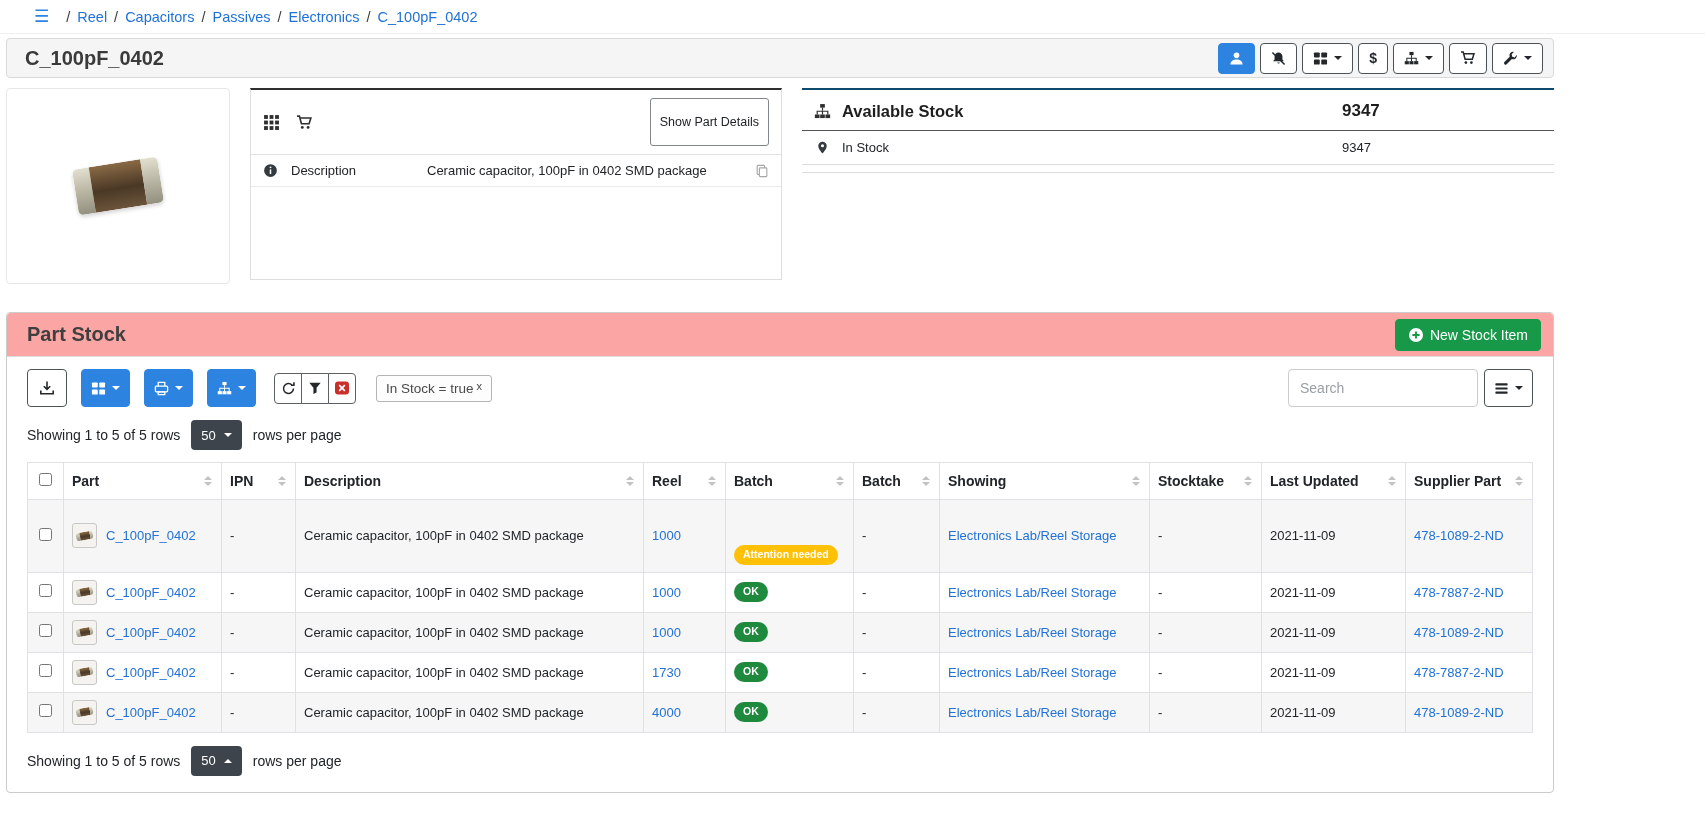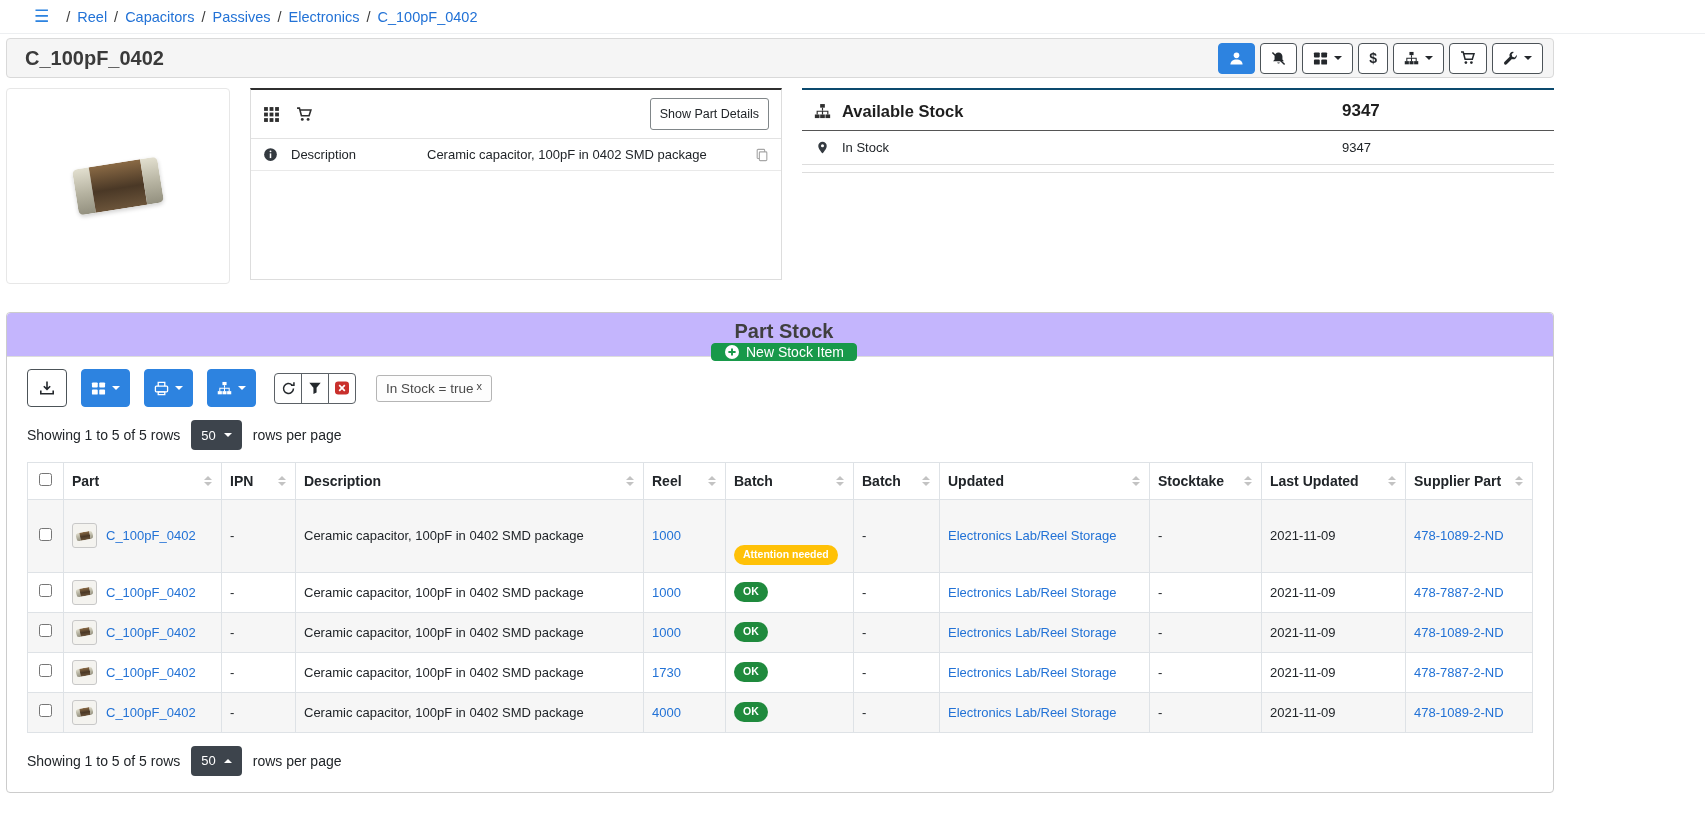--- a/index.html
+++ b/index.html
@@ -35,36 +35,36 @@
   .cap i{display:block;}
   .cap .end{background:linear-gradient(180deg,#e2dfcf 0%,#b5b2a0 55%,#93907f 100%);}
   .cap .mid{flex:1;background:linear-gradient(180deg,#8a6a45 0%,#4a3826 55%,#6b543a 100%);}
   .cap-large{width:86px;height:46px;transform:rotate(-9deg);border-radius:5px;box-shadow:0 2px 4px rgba(0,0,0,.18);}
   .cap-large .end{width:17px;}
   .cap-small{width:17px;height:8px;transform:rotate(-10deg);}
   .cap-small .end{width:3.5px;}
 
   .part-details-card{width:532px;border:1px solid #ddd;border-top:2px solid #2f2f2f;height:192px;background:#fff;}
   .card-toolbar{display:flex;align-items:center;gap:16px;padding:8px 12px;border-bottom:1px solid #e2e2e2;color:#2f2f2f;}
-  .show-details-btn{margin-left:auto;border:1px solid #808689;border-radius:3px;background:#fff;font-size:12.5px;padding:8px 9px;color:#212529;cursor:pointer;font-family:inherit;}
+  .show-details-btn{margin-left:auto;border:1px solid #808689;border-radius:3px;background:#fff;font-size:12.5px;padding:16px 9px;color:#212529;cursor:pointer;font-family:inherit;}
   .detail-row{display:flex;align-items:center;padding:8px 12px;border-bottom:1px solid #e9e9e9;font-size:13px;}
   .detail-label{margin-left:13px;width:136px;color:#212529;}
   .detail-value{flex:1;color:#212529;}
   .copy-icon{cursor:pointer;opacity:.75;}
 
   .stock-card{flex:1;border-top:2px solid #0c4a6e;background:#fff;align-self:flex-start;}
   .stock-card-header{display:flex;align-items:center;gap:11px;padding:11px 12px 9px 12px;border-bottom:1px solid #555;font-size:16.5px;font-weight:700;color:#1e1e1e;}
   .stock-total{margin-left:auto;width:200px;font-size:17px;font-weight:700;}
   .stock-card-row{display:flex;align-items:center;gap:13px;padding:9px 12px 9px 14px;border-bottom:1px solid #ddd;font-size:13px;}
   .stock-value{margin-left:auto;width:200px;font-weight:400;}
   .stock-card-footerline{border-bottom:1px solid #ddd;margin-top:7px;}
 
   
   .panel{margin-top:22px;border:1px solid #ccc;border-radius:4px;background:#fff;}
-  .panel-header{background:#c4b5fd;border-bottom:1px solid #ddd;border-radius:4px 4px 0 0;display:flex;align-items:center;justify-content:space-between;padding:7px 12px 7px 20px;height:44px;flex-direction:column;}
+  .panel-header{background:#fca5a5;border-bottom:1px solid #ddd;border-radius:4px 4px 0 0;display:flex;align-items:center;justify-content:space-between;padding:7px 12px 7px 20px;height:44px;}
   .panel-title{font-size:20px;font-weight:700;color:#3f3f3f;}
   .btn-success{background:var(--success-button,#18994a);border-color:var(--success-button,#18994a);color:#fff;font-size:14px;height:32px;padding:0 12px;}
   .panel-body{padding:12px 20px 16px 20px;}
 
   .stock-toolbar{display:flex;align-items:center;justify-content:space-between;}
   .toolbar-left{display:flex;align-items:center;gap:14px;}
   .tool-btn{height:38px;min-width:40px;border-radius:4px;border:1px solid #4c5358;background:#fff;display:inline-flex;align-items:center;justify-content:center;gap:6px;cursor:pointer;color:#24282c;padding:0 9px;}
   .tool-btn.blue{background:var(--primary,#2d83e0);border-color:var(--primary,#2d83e0);color:#fff;min-width:46px;}
   .btn-group{display:flex;margin-left:4px;}
   .btn-group .seg{height:31px;width:28px;border:1px solid #5b6166;background:#fff;display:inline-flex;align-items:center;justify-content:center;cursor:pointer;color:#24282c;}
@@ -305,20 +305,31 @@
                   <rect x="1" y="1.5" width="14" height="13" rx="3.2" style="fill:var(--danger,#c9302c)"></rect>
                   <path d="M5.2 5.2l5.6 5.6M10.8 5.2l-5.6 5.6" stroke="#fff" stroke-width="1.7"></path>
                 </svg>
             </span>
           </div>
           <span class="filter-tag">
             <span>In Stock = true</span>
             <span class="remove">x</span>
           </span>
         </div>
+        <div class="toolbar-right">
+          <input class="search-input" type="text" placeholder="Search" style="">
+          <button class="tool-btn">
+            <svg width="15" height="15" viewBox="0 0 16 16" fill="currentColor">
+                <rect x="1.5" y="2.5" width="13" height="2.2" rx="0.5"></rect>
+                <rect x="1.5" y="6.9" width="13" height="2.2" rx="0.5"></rect>
+                <rect x="1.5" y="11.3" width="13" height="2.2" rx="0.5"></rect>
+              </svg>
+            <span class="caret down"></span>
+          </button>
+        </div>
       </div>
 
       <div class="page-row">
         <span>Showing 1 to 5 of 5 rows</span>
         <button class="page-size-btn">
           <span>50</span>
           <span class="caret down"></span>
         </button>
         <span>rows per page</span>
       </div>
@@ -357,21 +368,21 @@
                   <i class="down"></i>
                 </span></th>
             <th><span>Batch</span><span class="sorter">
                   <i class="up"></i>
                   <i class="down"></i>
                 </span></th>
             <th><span>Batch</span><span class="sorter">
                   <i class="up"></i>
                   <i class="down"></i>
                 </span></th>
-            <th><span>Updated</span><span class="sorter">
+            <th><span>Showing</span><span class="sorter">
                   <i class="up"></i>
                   <i class="down"></i>
                 </span></th>
             <th><span>Stocktake</span><span class="sorter">
                   <i class="up"></i>
                   <i class="down"></i>
                 </span></th>
             <th><span>Last Updated</span><span class="sorter">
                   <i class="up"></i>
                   <i class="down"></i>

